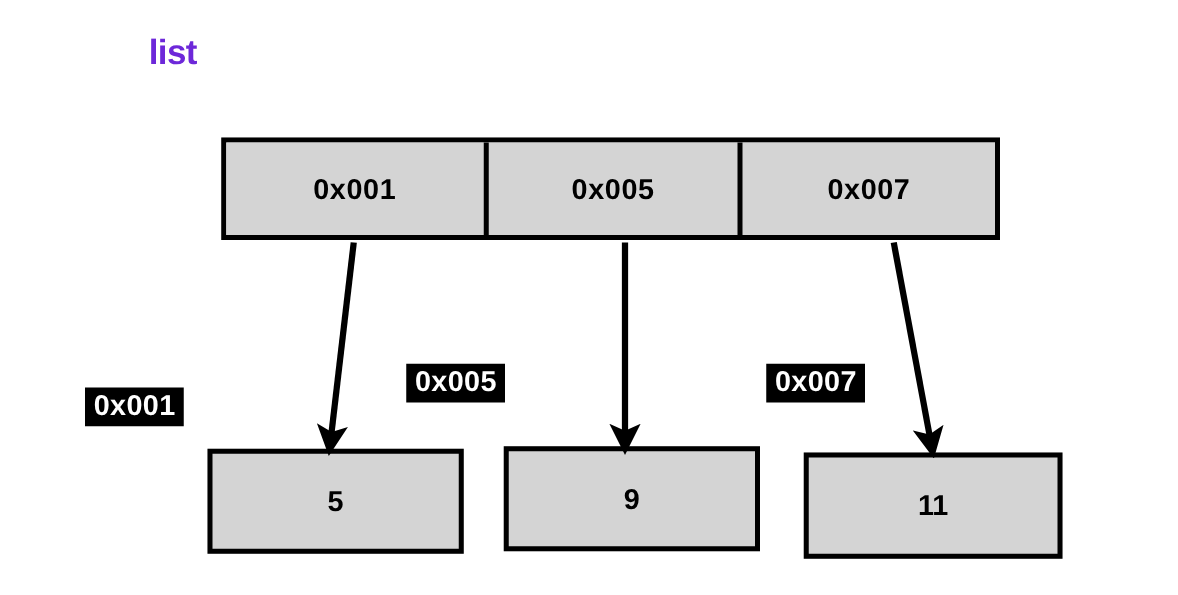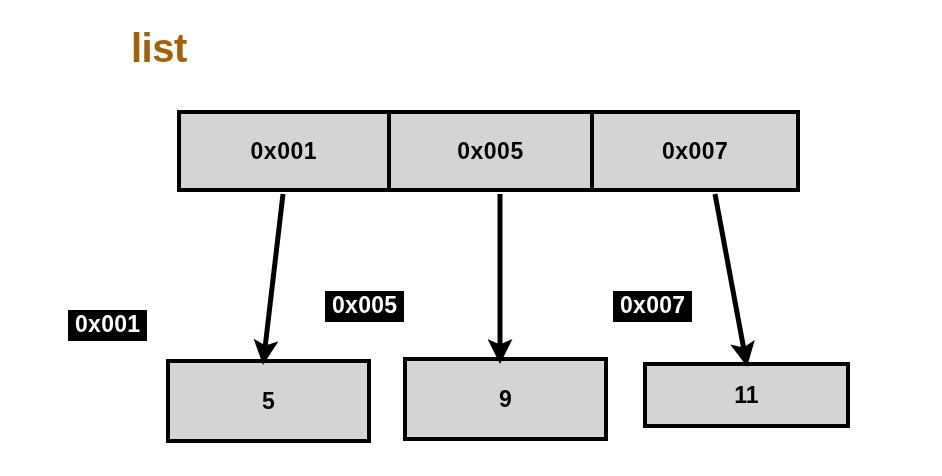--- a/index.html
+++ b/index.html
@@ -12,25 +12,25 @@
     width: 942px;
     height: 476px;
     background: #ffffff;
     overflow: hidden;
     font-family: "Liberation Sans", sans-serif;
   }
 
   
   #title {
     position: absolute;
-    left: 131px;
+    left: 119px;
     top: 28px;
-    font-size: 40px;
+    font-size: 28px;
     font-weight: bold;
-    color: #a16207;
+    color: #6d28d9;
     letter-spacing: -0.5px;
     line-height: 1;
   }
 
   
   #array {
     position: absolute;
     left: 177px;
     top: 110px;
     width: 623px;
@@ -82,21 +82,21 @@
     background: #d4d4d4;
     display: flex;
     align-items: center;
     justify-content: center;
     color: #000000;
     font-size: 23px;
     font-weight: bold;
   }
   #value-box-0 { left: 166px; top: 359px; width: 205px; height: 84px; }
   #value-box-1 { left: 403px; top: 357px; width: 205px; height: 84px; }
-  #value-box-2 { left: 643px; top: 362px; width: 207px; height: 66px; }
+  #value-box-2 { left: 643px; top: 362px; width: 207px; height: 85px; }
 
   
   #arrows {
     position: absolute;
     left: 0;
     top: 0;
     width: 942px;
     height: 476px;
     pointer-events: none;
   }

